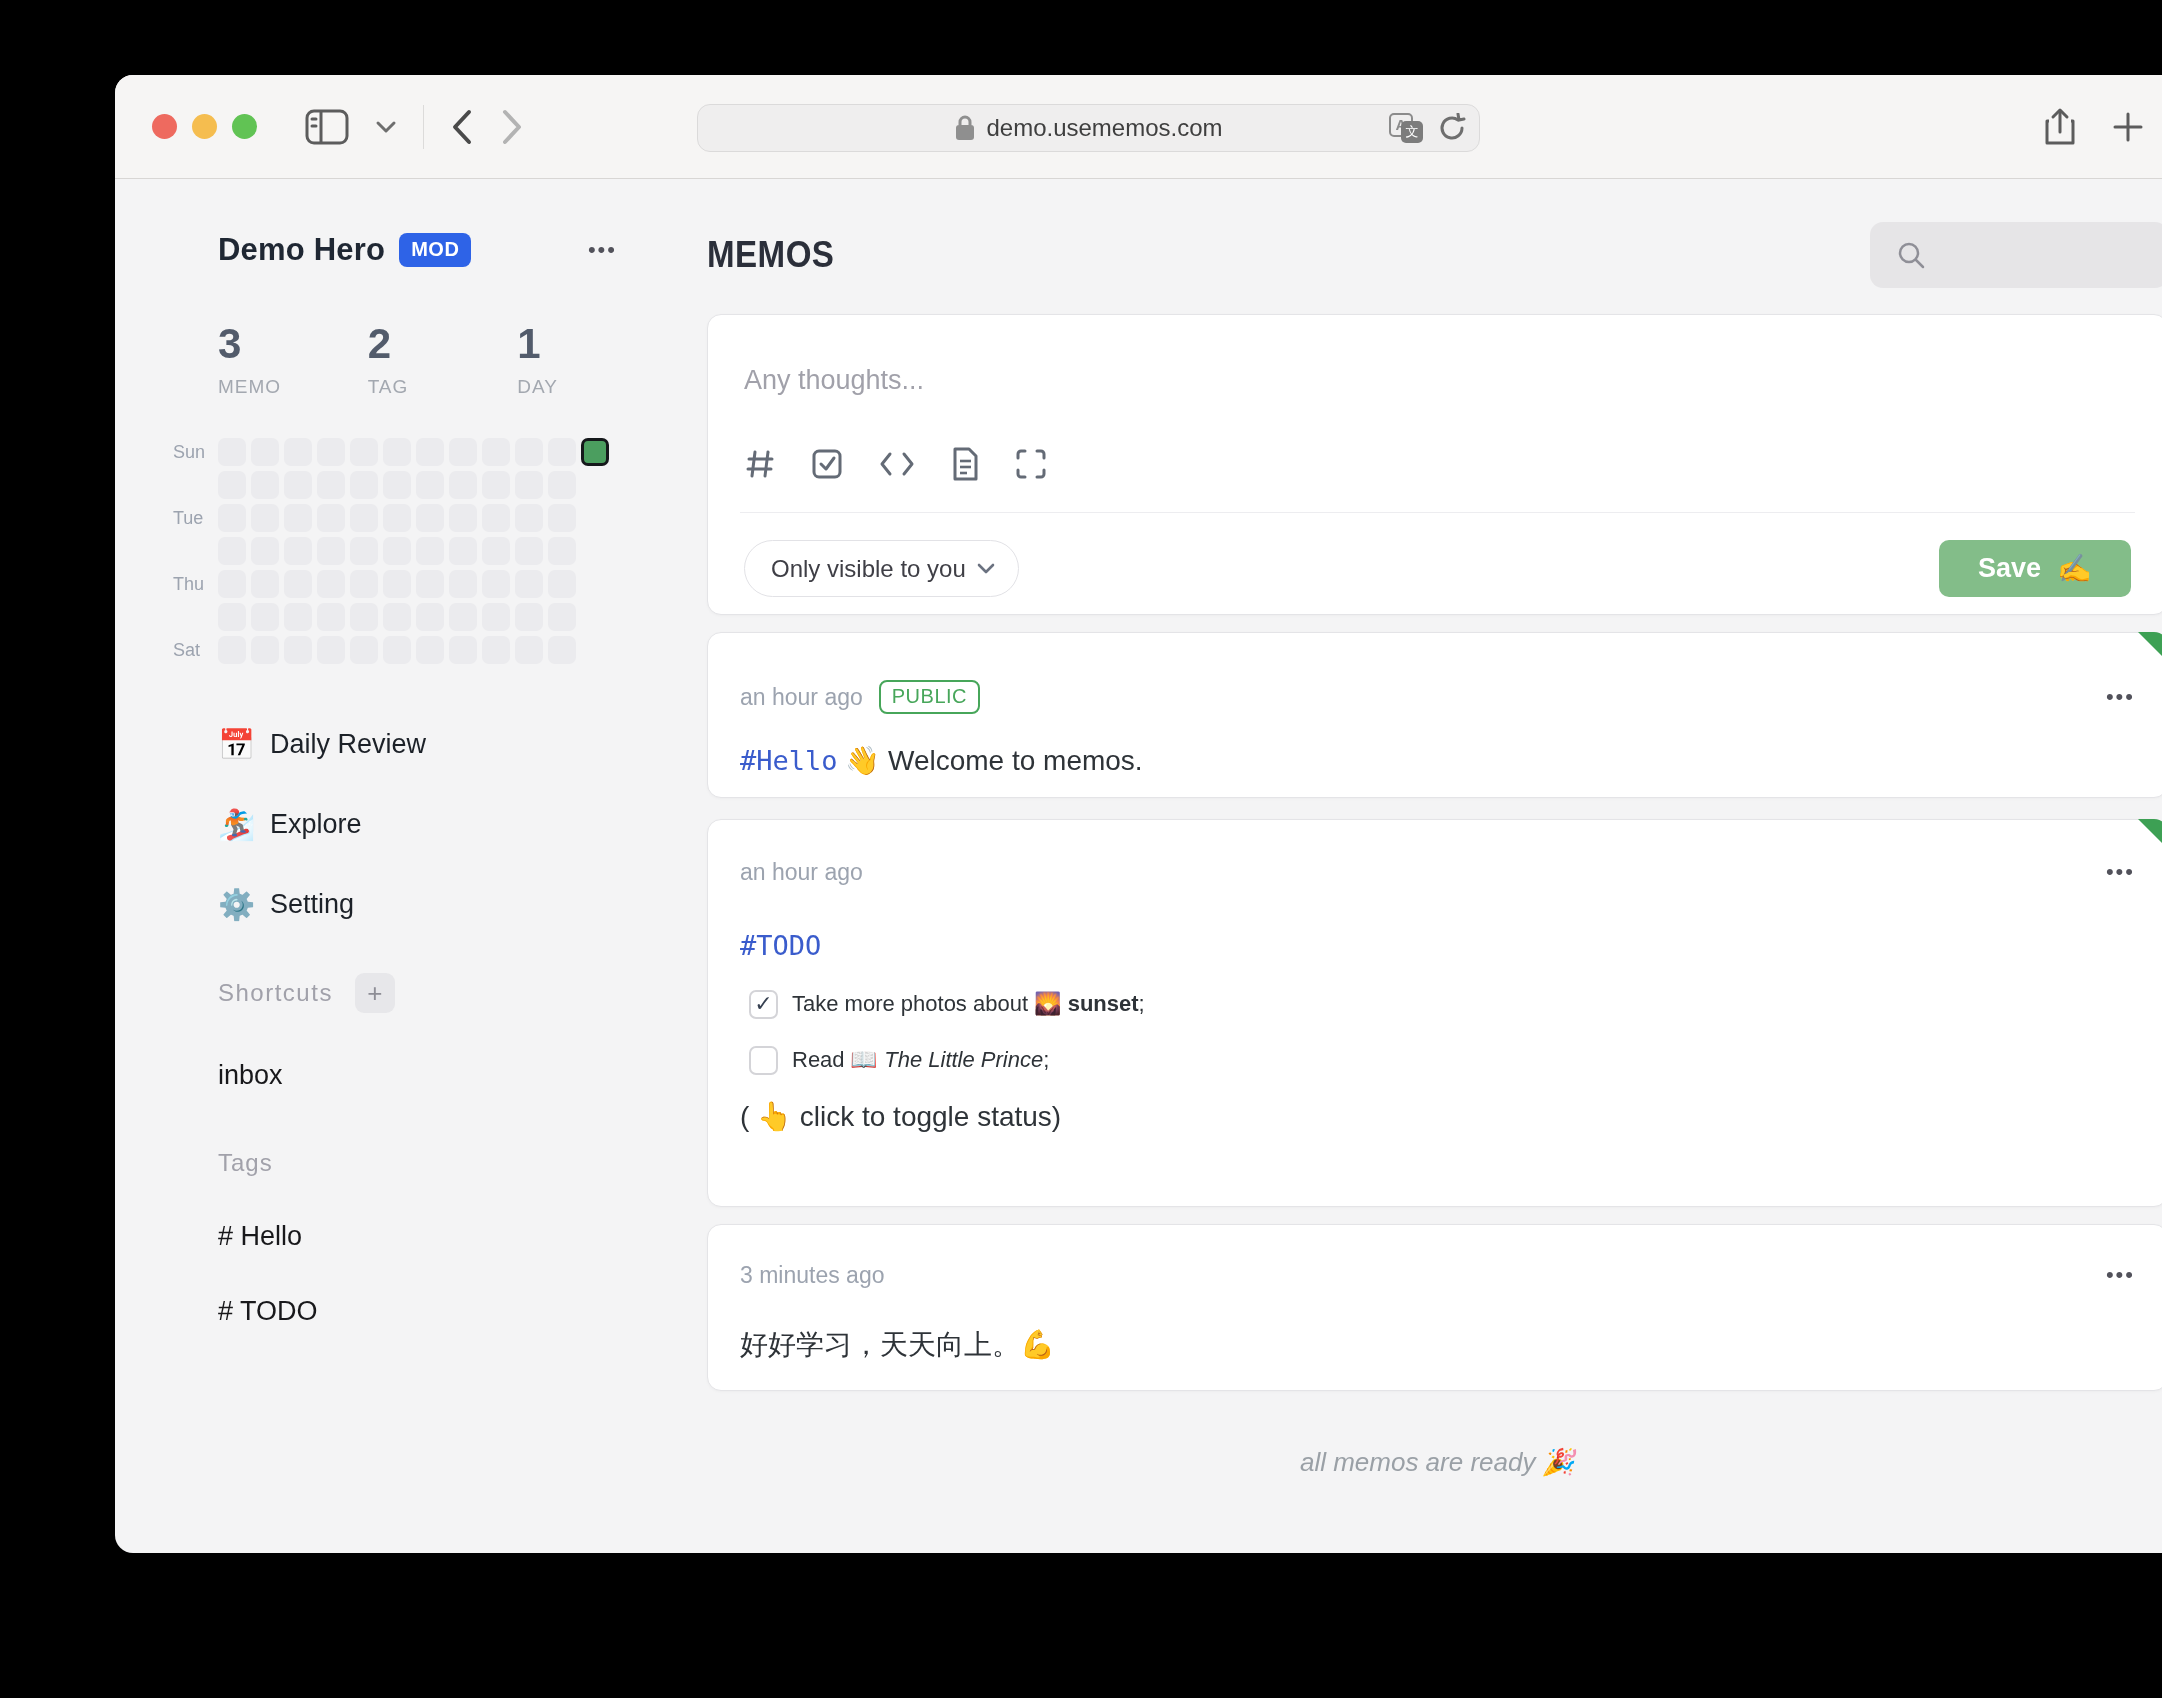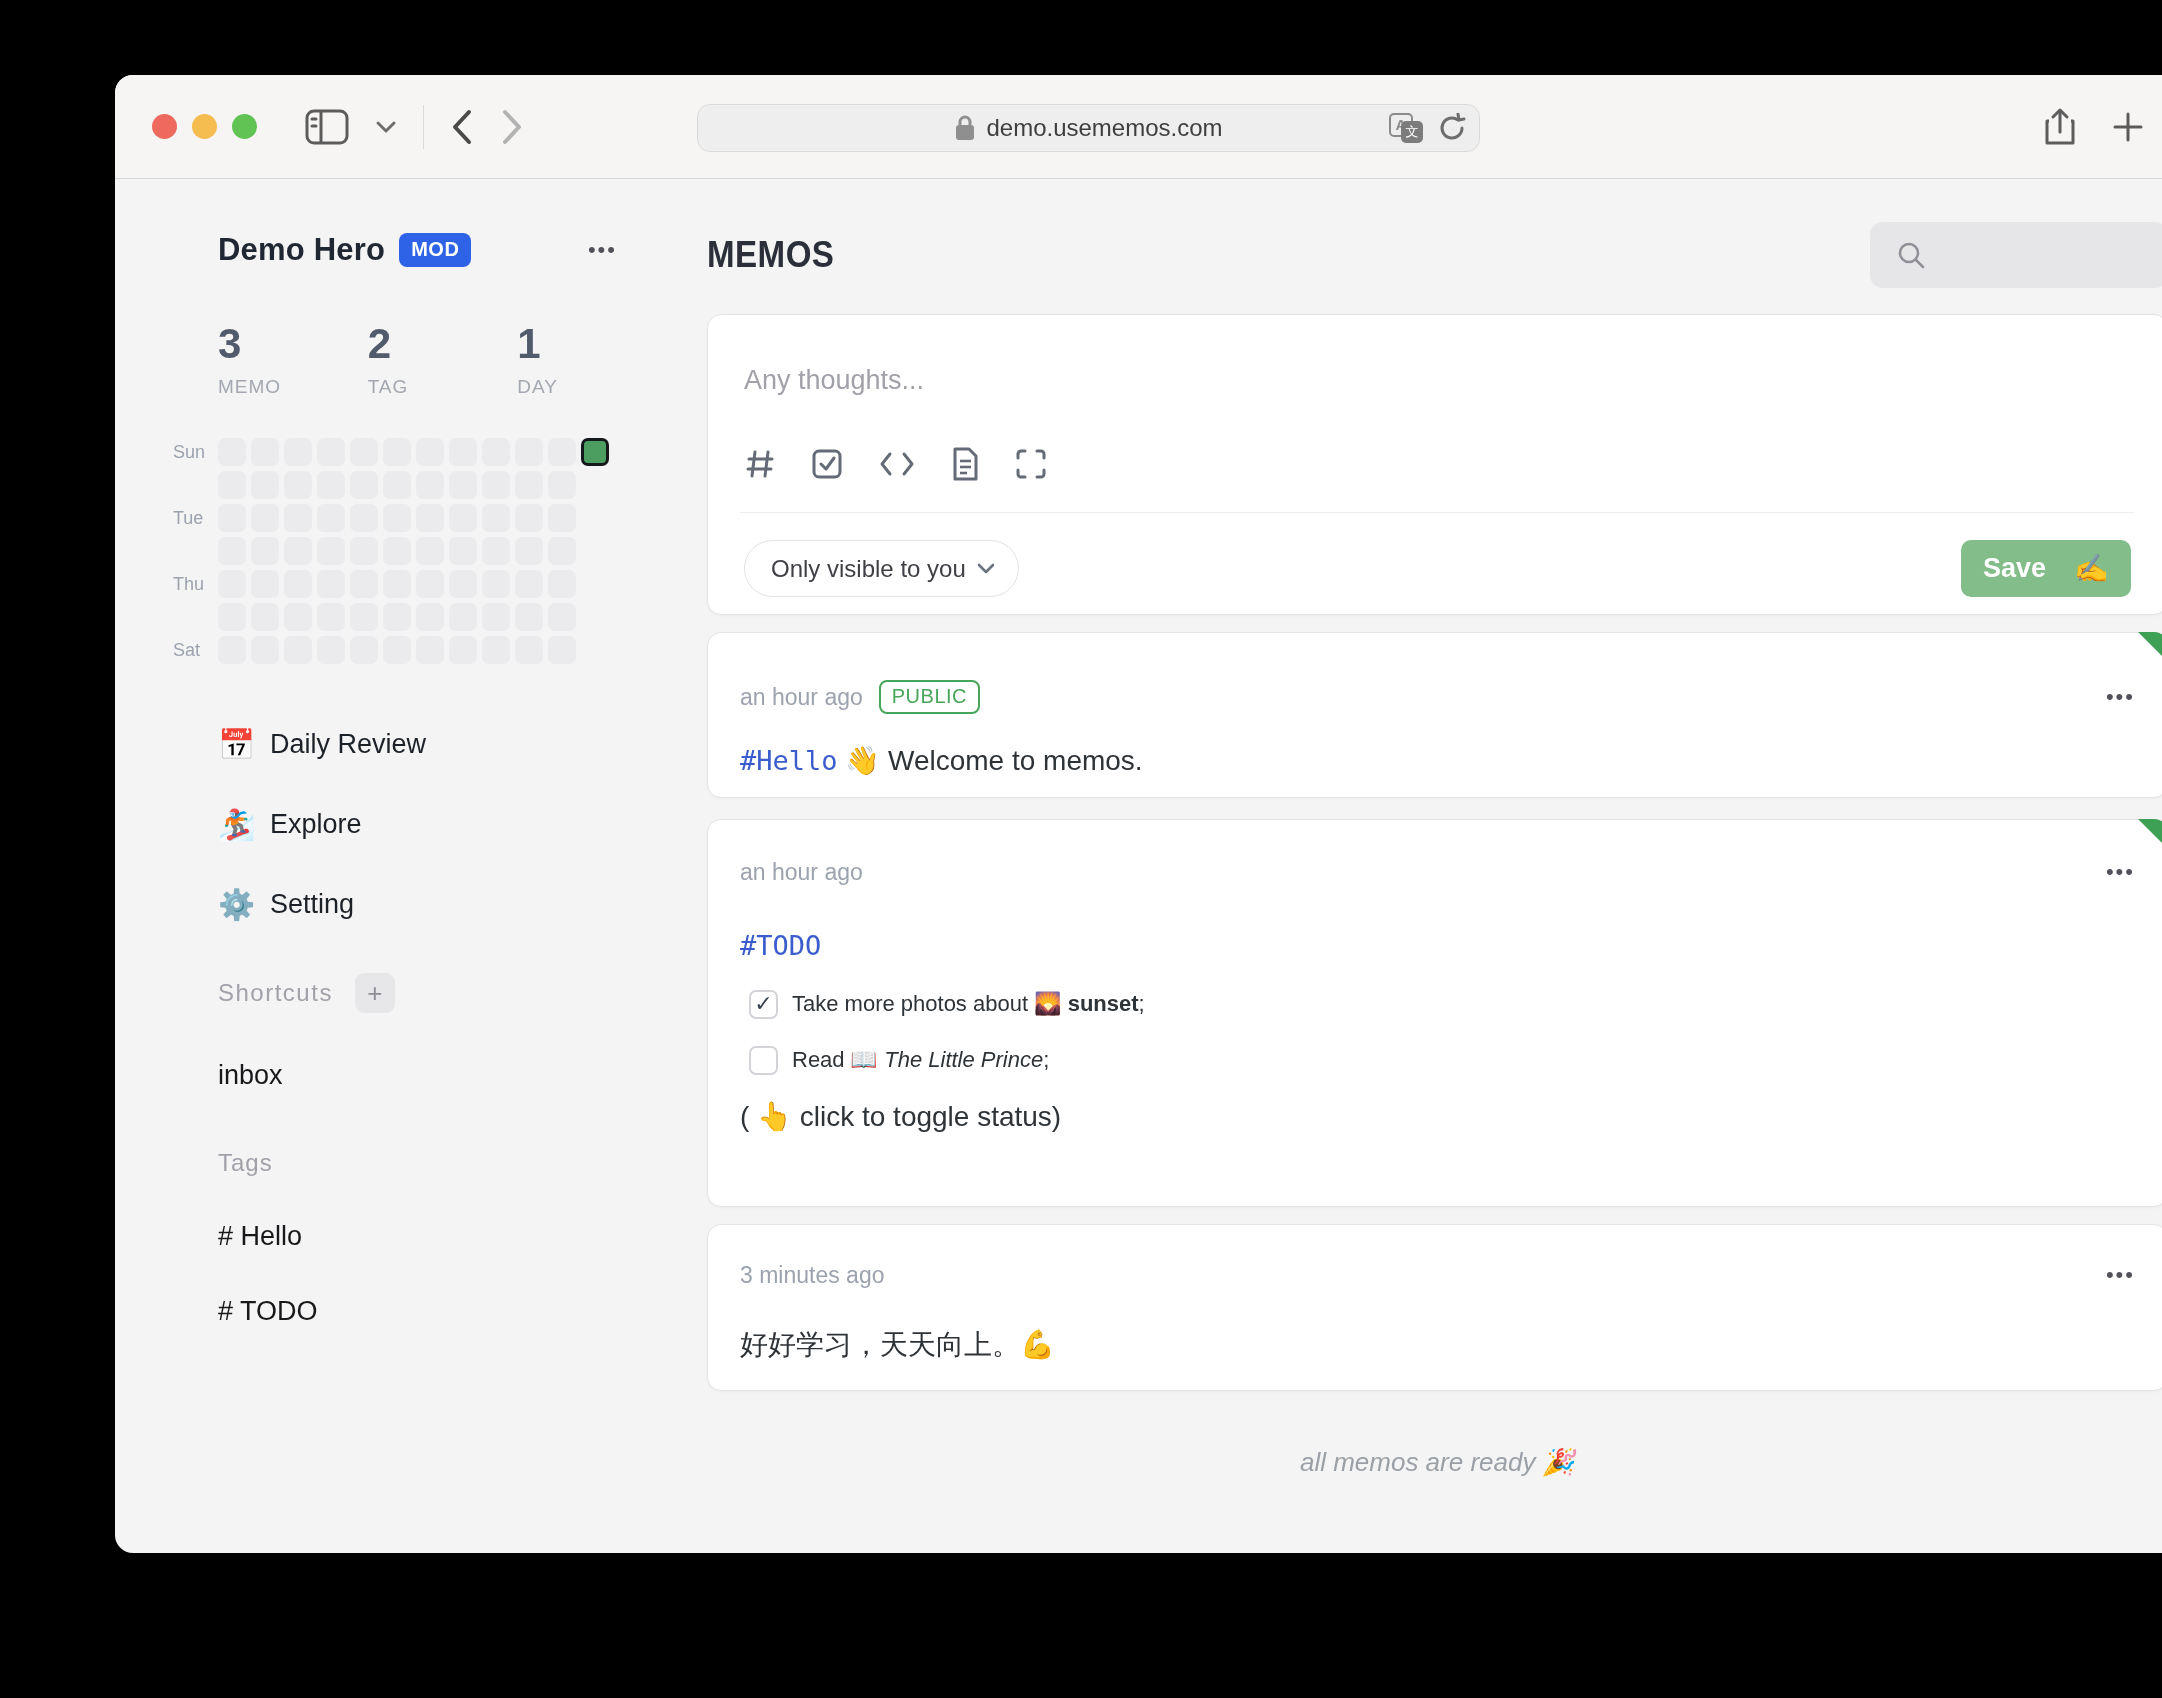--- a/index.html
+++ b/index.html
@@ -75,21 +75,21 @@
     background:#3da054; clip-path:polygon(0 0,100% 0,100% 100%); border-top-right-radius:14px; }
 
   .editor { margin-top:26px; height:301px; padding:50px 36px 0; }
   .placeholder { font-size:27px; color:#a1a1aa; }
   .ed-icons { display:flex; align-items:center; gap:34px; margin-top:50px; color:#646b76; }
   .ed-divider { height:1px; background:#ededf0; margin:30px -4px 0; }
   .ed-bottom { display:flex; align-items:center; margin-top:27px; }
   .visibility-btn { height:57px; border:1px solid #e2e2e6; background:#fff; border-radius:29px;
     display:flex; align-items:center; padding:0 22px 0 26px; font-size:24px; color:#3f3f46; gap:10px; }
   .save-btn { margin-left:auto; height:57px; background:#83bd89; border-radius:10px; border:none;
-    display:flex; align-items:center; padding:0 22px; gap:28px; }
+    display:flex; align-items:center; padding:0 39px; gap:16px; }
   .save-label { color:#fff; font-size:27px; font-weight:bold; }
   .save-emoji { font-size:28px; }
 
   .memo { margin-top:17px; padding:42px 32px 0; }
   .memo-head { display:flex; align-items:center; height:44px; }
   .memo-time { font-size:23px; color:#9ca3af; }
   .public-badge { margin-left:16px; border:2px solid #47a65a; color:#47a65a; font-size:20px;
     border-radius:8px; padding:3px 11px 4px; letter-spacing:.5px; }
   .memo-dots { margin-left:auto; }
   .memo-body { margin-top:20px; font-size:28px; color:#2e3338; line-height:44px; }

